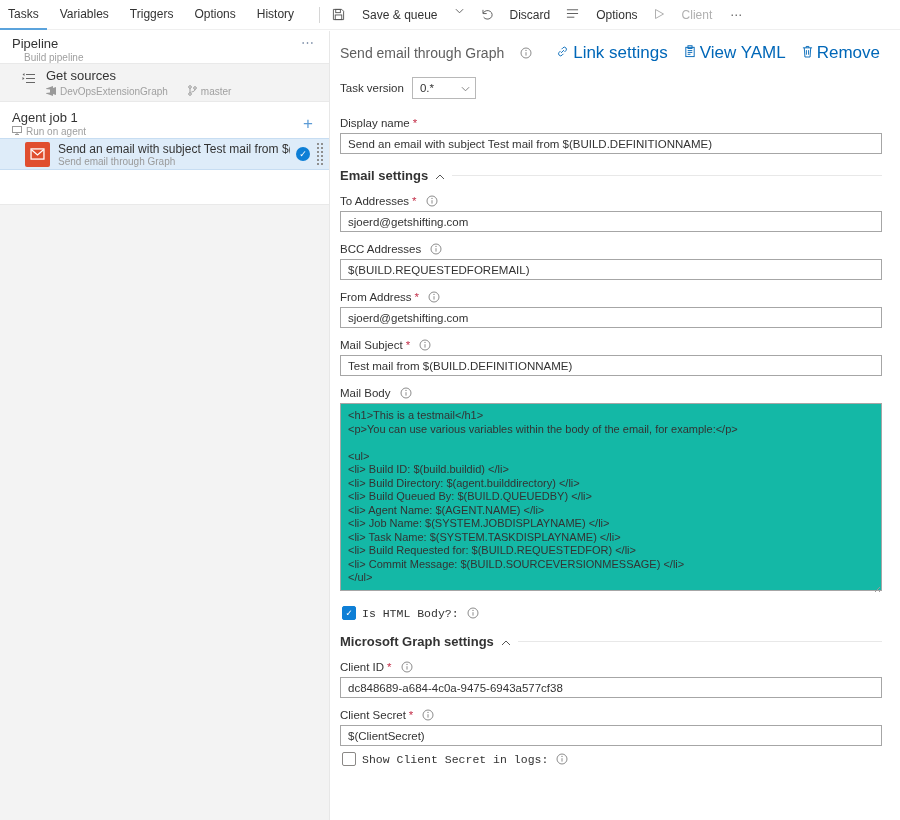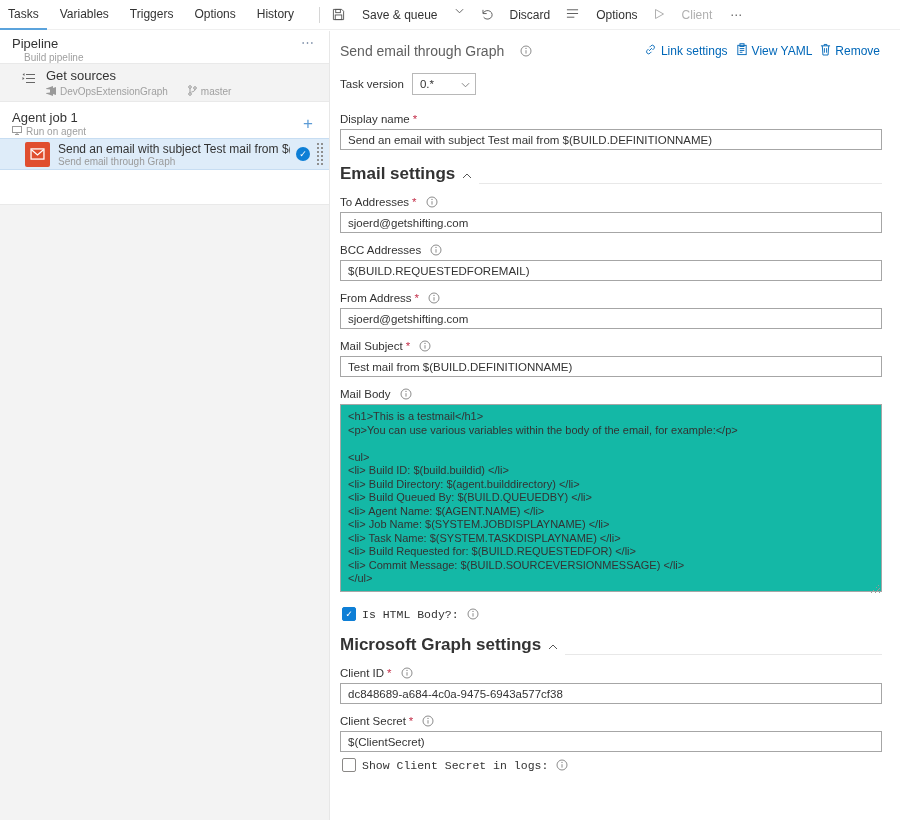--- a/index.html
+++ b/index.html
@@ -36,32 +36,32 @@
   .task-title { font-size:12px; color:#333; white-space:nowrap; overflow:hidden; }
   .task-sub { font-size:10px; color:#9a9a9a; margin-top:0; }
   .task-check { width:14px; height:14px; border-radius:50%; background:#0e7fd6; color:#fff; font-size:9px; display:flex; align-items:center; justify-content:center; flex:none; margin:0 6px; }
   .drag-dots { width:7px; height:24px; flex:none; background-image:radial-gradient(circle, #8f8f8f 1px, transparent 1.2px); background-size:4px 4px; cursor:grab; }
   .side-rest { background:#f3f3f3; border-top:1px solid #e9e9e9; position:absolute; top:173px; bottom:0; left:0; right:0; }
 
   
   .main { position:absolute; top:31px; left:331px; right:0; bottom:0; background:#fff; padding:12px 20px 0 9px; overflow:hidden; }
   .main-head { display:flex; align-items:center; }
   .main-title { font-size:14px; color:#5f5f5f; display:flex; align-items:center; gap:7px; }
-  .head-actions { margin-left:auto; display:flex; align-items:flex-start; gap:8px; font-size:12px; }
+  .head-actions { margin-left:auto; display:flex; align-items:flex-start; gap:16px; font-size:17px; }
   .head-link { color:#0067b8; display:flex; align-items:center; gap:4px; cursor:pointer; }
   .taskver { display:flex; align-items:center; margin-top:14px; font-size:11.5px; }
   .select { width:64px; height:22px; border:1px solid #b8b8b8; margin-left:8px; display:flex; align-items:center; padding:0 5px 0 7px; font-size:11.5px; color:#333; cursor:pointer; background:#fff; }
   .select .val { flex:1; }
   .fields { width:542px; margin-top:18px; }
   .field { margin-bottom:11px; }
   .label-row { display:flex; align-items:center; margin-bottom:4px; font-size:11.5px; color:#333; }
   .req { color:#c4314b; margin-left:3px; }
   .info { margin-left:9px; display:inline-flex; }
   .txt { width:100%; height:21px; border:1px solid #a6a6a6; font-family:"Liberation Sans", sans-serif; font-size:11.5px; color:#333; padding:0 7px; background:#fff; }
-  .section { display:flex; align-items:flex-end; gap:7px; font-size:17px; font-weight:bold; color:#333; margin:14px 0 12px 0; cursor:pointer; }
+  .section { display:flex; align-items:center; gap:7px; font-size:13px; font-weight:bold; color:#333; margin:14px 0 12px 0; cursor:pointer; }
   .section .rule { flex:1; height:1px; background:#e8e8e8; }
   .ta-wrap { position:relative; }
   textarea.body { width:100%; height:188px; border:1px solid #a6a6a6; resize:none; font-family:"Liberation Sans", sans-serif; font-size:11px; line-height:13.5px; color:#333; padding:5px 7px; overflow:hidden; background:#14b8a6; }
   .resize-grip { position:absolute; right:2px; bottom:3px; width:9px; height:9px; background:
       linear-gradient(135deg, transparent 0 50%, #999 50% 55%, transparent 55% 70%, #999 70% 75%, transparent 75% 90%, #999 90% 95%, transparent 95%); cursor:nwse-resize; }
   .cb-row { display:flex; align-items:center; gap:6px; margin:4px 0 12px 2px; font-size:11.5px;font-family:Liberation Mono, monospace; }
   .cb { width:14px; height:14px; border:1px solid #8a8886; border-radius:2px; background:#fff; display:flex; align-items:center; justify-content:center; font-size:10px; cursor:pointer; flex:none; }
   .cb.checked { background:#0e7fd6; border-color:#0e7fd6; color:#fff; }
   .cb.checked::after { content:"\2713"; }
   .icon-gray { color:#555; }

